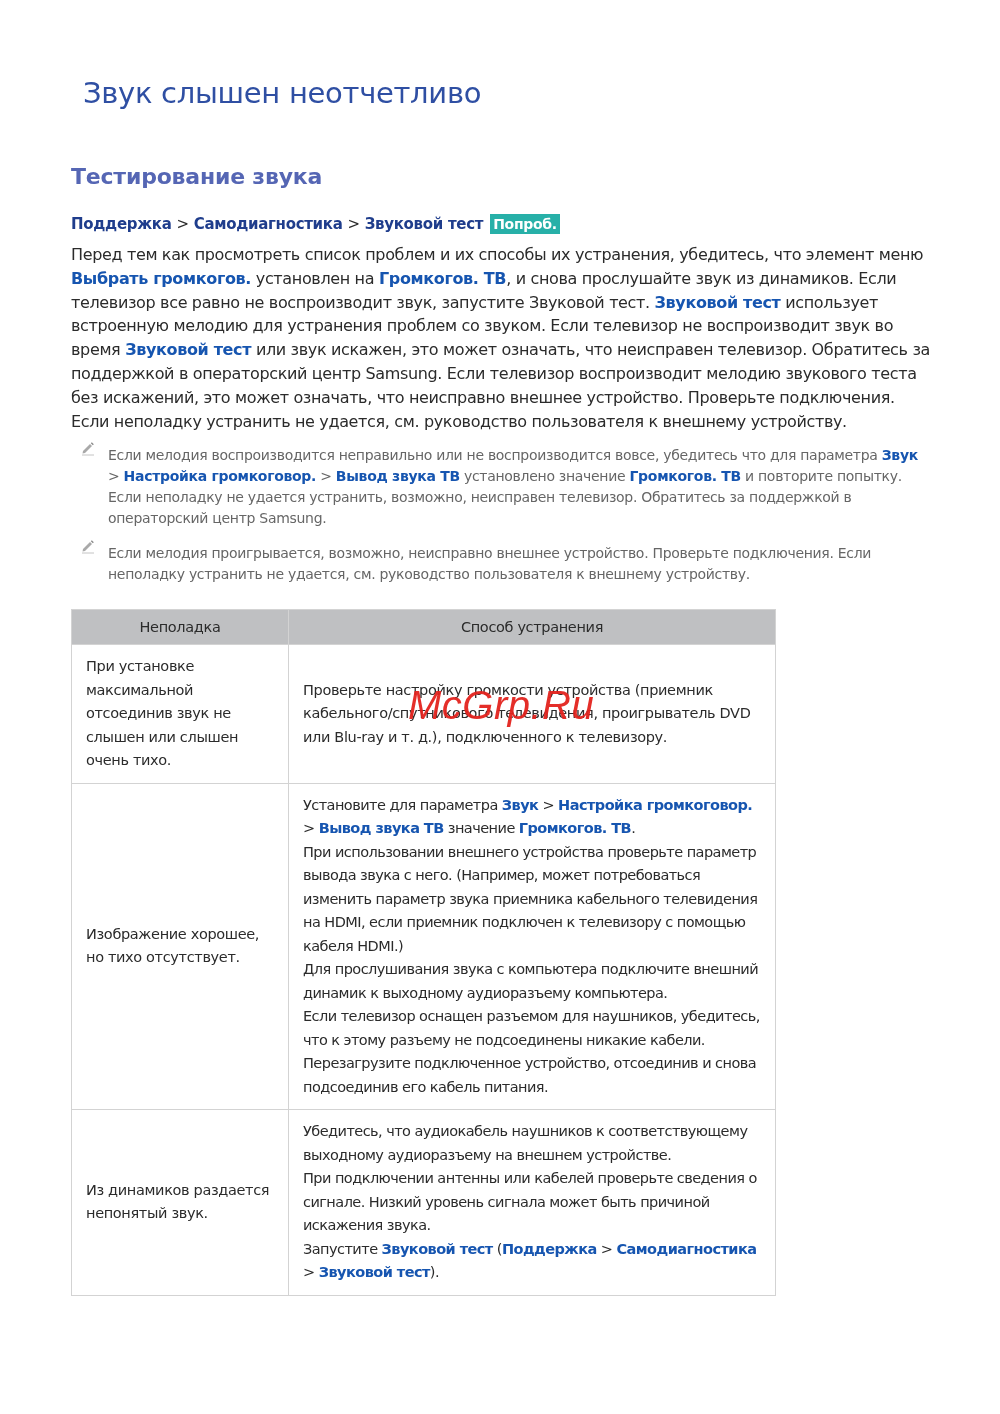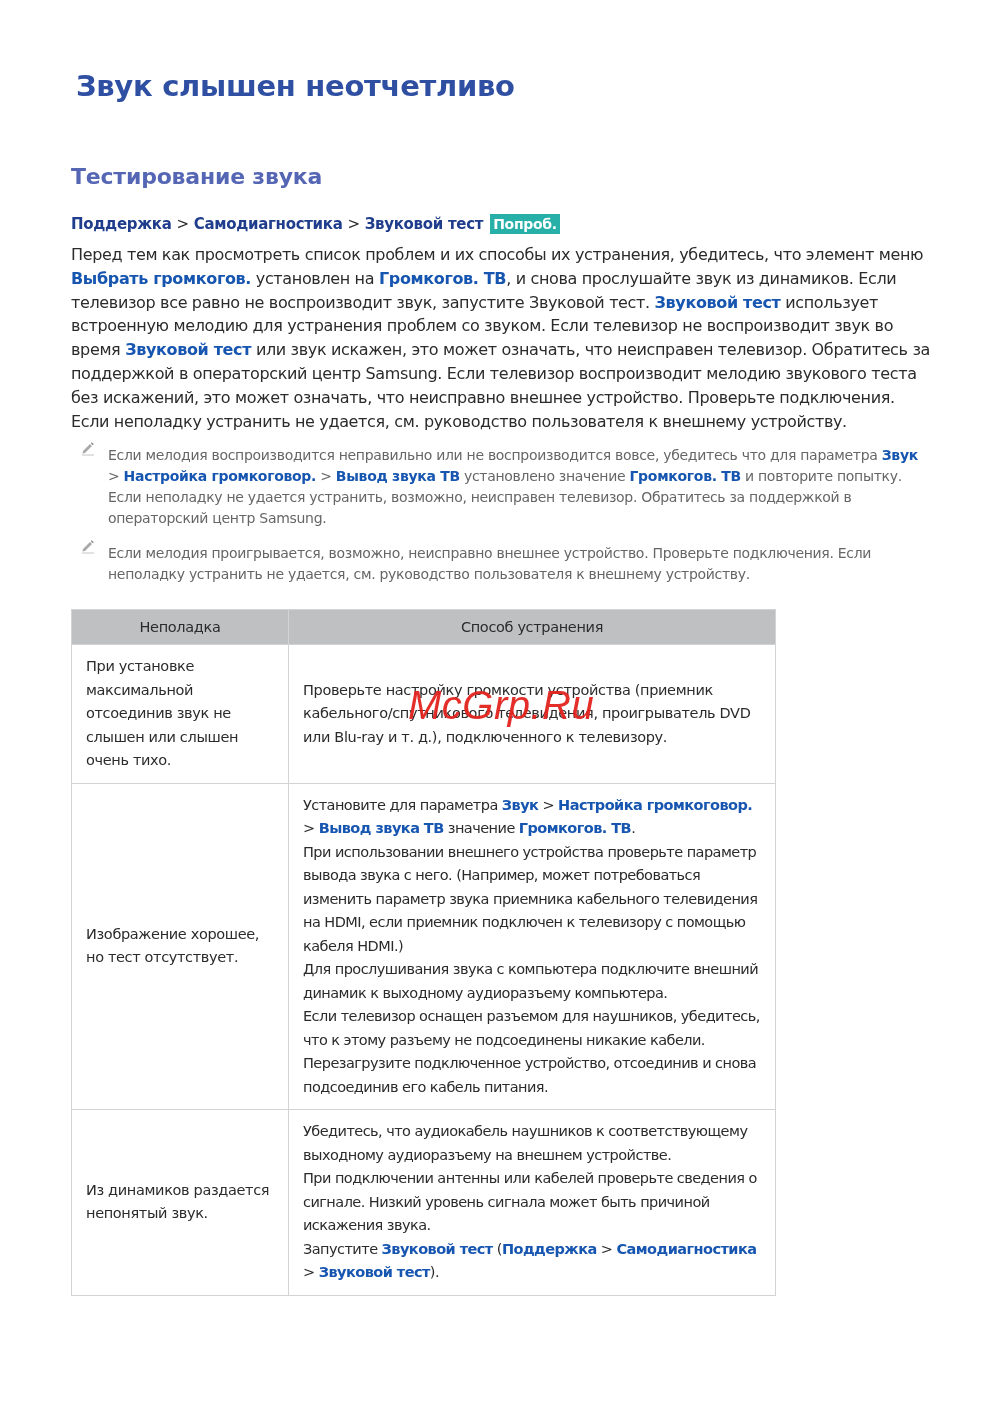--- a/index.html
+++ b/index.html
@@ -1,22 +1,22 @@
 <!DOCTYPE html>
 <html><head>
   <meta charset="utf-8">
   <style>
     html, body { margin: 0; padding: 0; background: #ffffff; }
     body {
       width: 1000px; height: 1414px; position: relative; overflow: hidden;
       font-family: "DejaVu Sans", sans-serif; color: #2b2b2b;
     }
     .page-title {
-      position: absolute; left: 71px; top: 64px; margin: 5px;
-      font-size: 29px; font-weight: bold; color: #2f4fa3; letter-spacing: -0.3px;
+      position: absolute; left: 71px; top: 64px; margin: 12px;
+      font-size: 29px; font-weight: normal; color: #2f4fa3; letter-spacing: -0.3px;
     }
     .section-title {
       position: absolute; left: 71px; top: 164px; margin: 0;
       font-size: 22px; font-weight: bold; color: #5566b4; letter-spacing: -0.2px;
     }
     .breadcrumb {
       position: absolute; left: 71px; top: 214px; font-size: 15px; font-weight: bold; color: #1f3d8c;
       white-space: nowrap; letter-spacing: -0.3px;
     }
     .breadcrumb .sep { color: #2b2b2b; font-weight: normal; }
@@ -97,21 +97,21 @@
       <th>Неполадка</th>
       <th>Способ устранения</th>
     </tr>
   </thead>
   <tbody>
     <tr style="height:115px;">
       <td class="c1">При установке максимальной отсоединив звук не слышен или слышен очень тихо.</td>
       <td><span>Проверьте настройку громкости устройства (приемник кабельного/спутникового телевидения, проигрыватель DVD или Blu-ray и т. д.), подключенного к телевизору.</span></td>
     </tr>
     <tr style="height:302px;">
-      <td class="c1">Изображение хорошее, но тест отсутствует.</td>
+      <td class="c1">Изображение хорошее, но тихо отсутствует.</td>
       <td class="narrow">
         <div><span>Установите для параметра </span><span class="hl">Звук</span><span> &gt; </span><span class="hl">Настройка громкоговор.</span><span> &gt; </span><span class="hl">Вывод звука ТВ</span><span> значение </span><span class="hl">Громкогов. ТВ</span><span>.</span></div>
         <div>При использовании внешнего устройства проверьте параметр вывода звука с него. (Например, может потребоваться изменить параметр звука приемника кабельного телевидения на HDMI, если приемник подключен к телевизору с помощью кабеля HDMI.)</div>
         <div>Для прослушивания звука с компьютера подключите внешний динамик к выходному аудиоразъему компьютера.</div>
         <div>Если телевизор оснащен разъемом для наушников, убедитесь, что к этому разъему не подсоединены никакие кабели.</div>
         <div>Перезагрузите подключенное устройство, отсоединив и снова подсоединив его кабель питания.</div>
       </td>
     </tr>
     <tr style="height:138px;">
       <td class="c1">Из динамиков раздается непонятый звук.</td>

